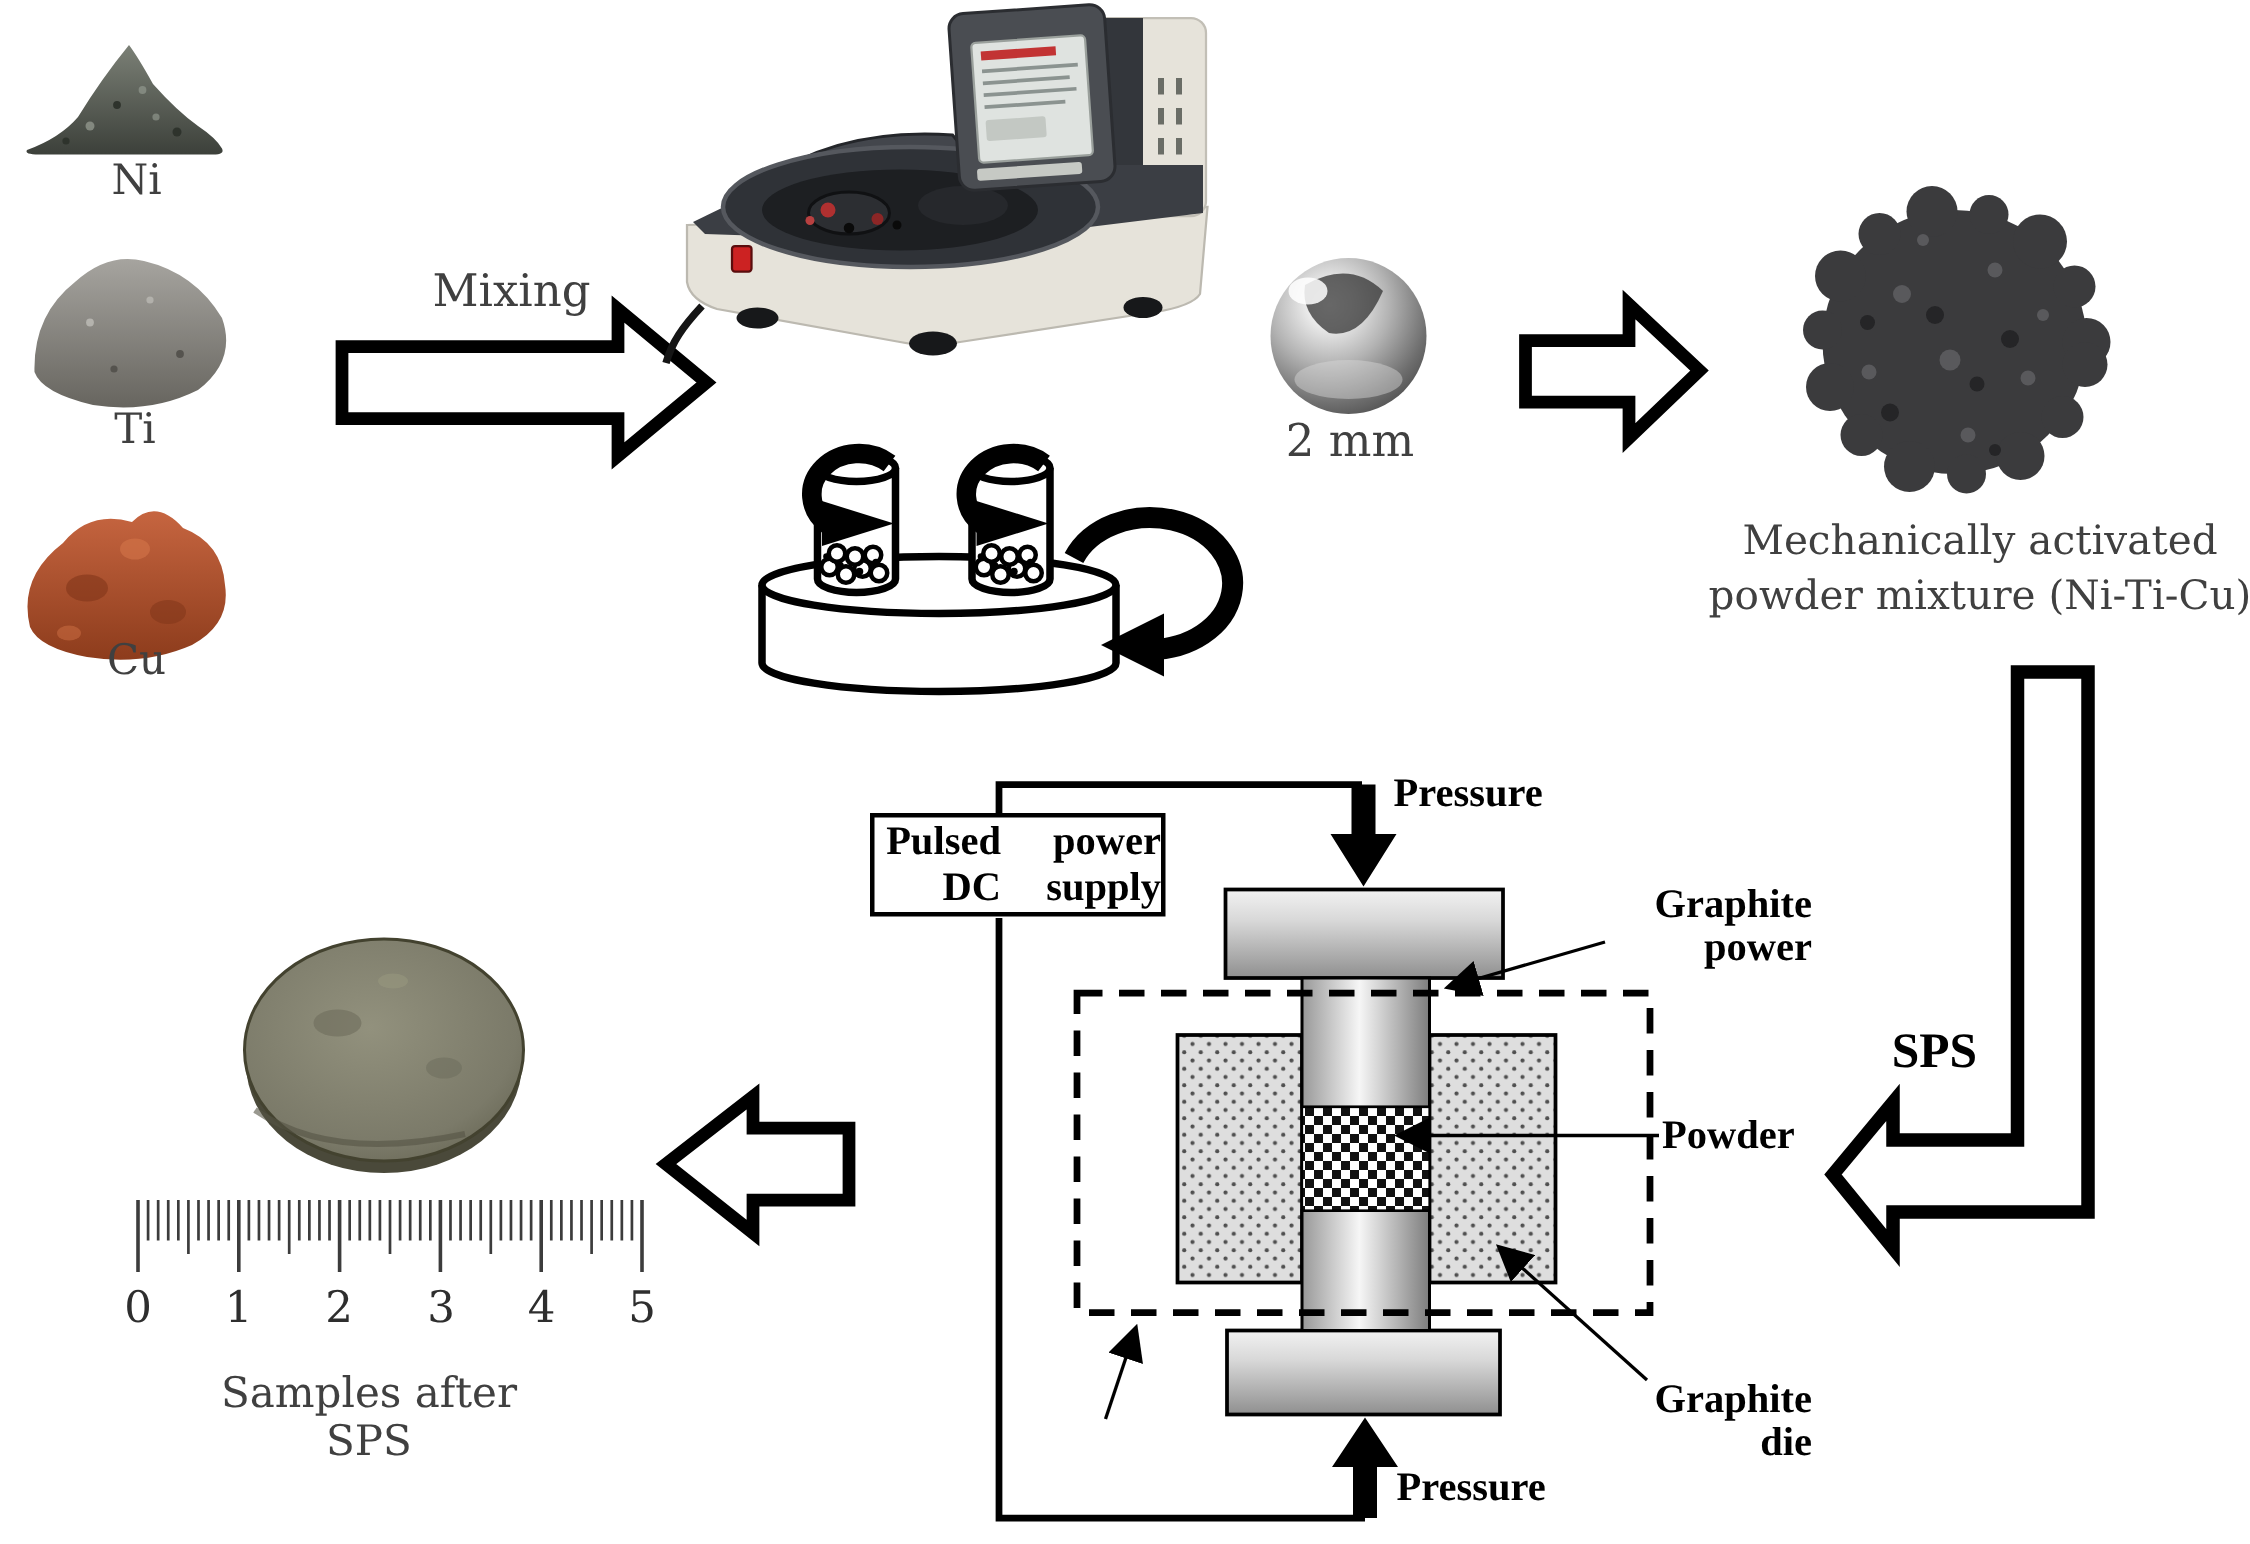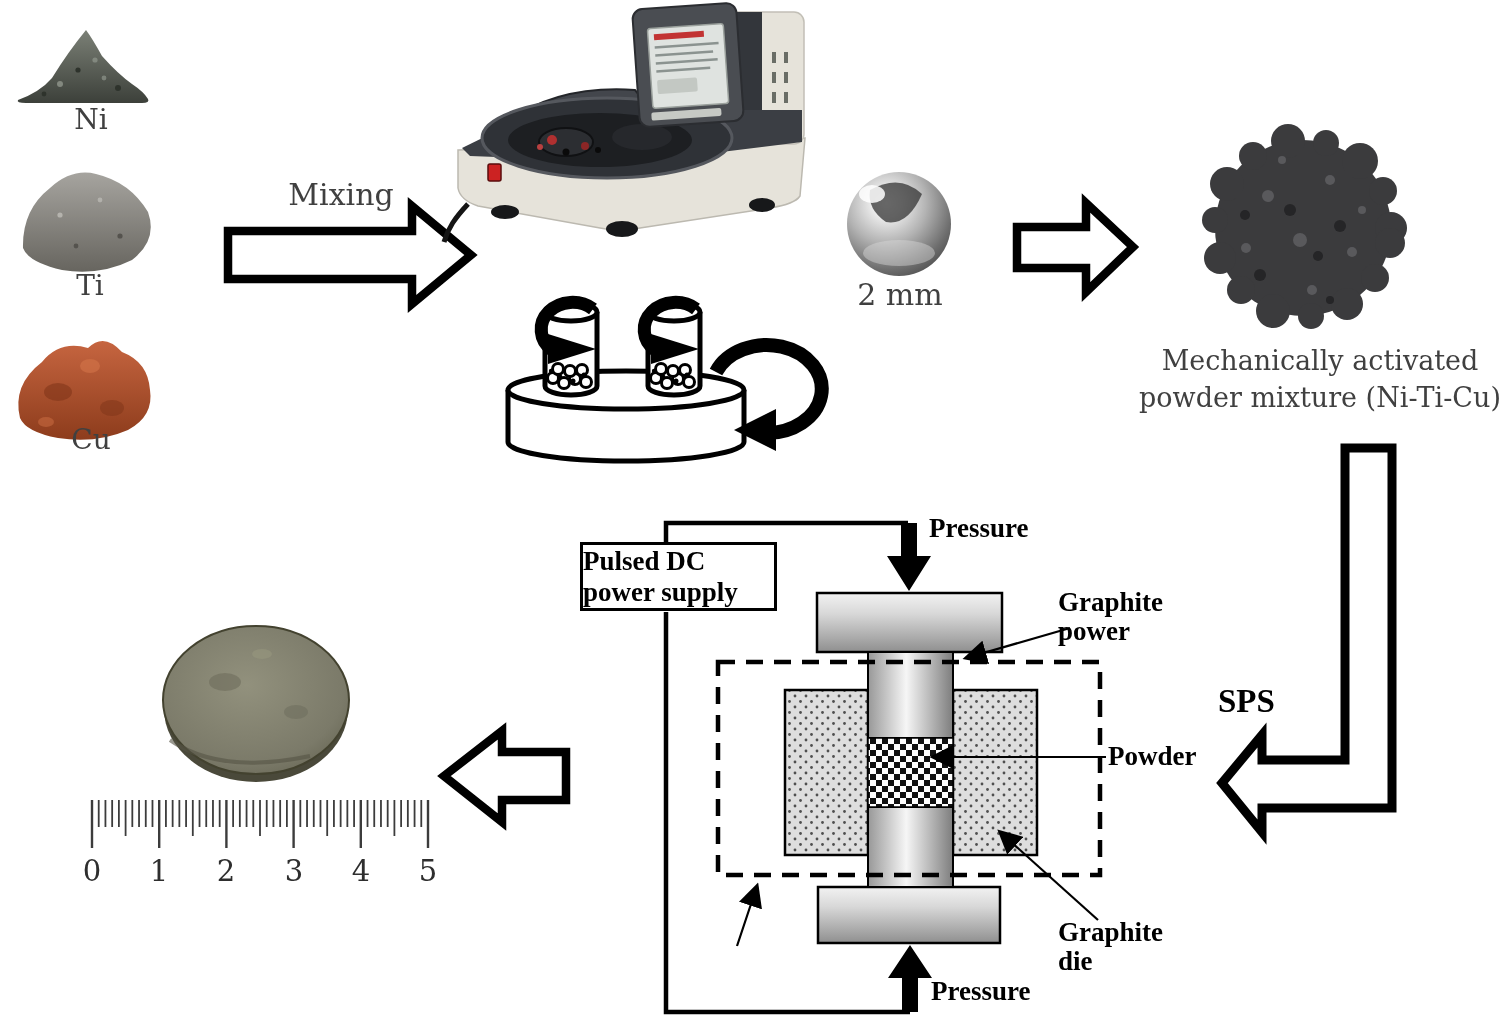--- a/index.html
+++ b/index.html
@@ -1,24 +1,24 @@
 <!DOCTYPE html>
 <html><head>
 <meta charset="utf-8">
 <style>
   html,body{margin:0;padding:0;background:#fff;}
   #canvas{position:relative;width:1500px;height:1029px;background:#fff;overflow:hidden;
           font-family:"DejaVu Serif",serif;}
   #art{position:absolute;left:0;top:0;width:1500px;height:1029px;}
   .lbl{position:absolute;color:#404040;text-align:center;line-height:1.15;}
   .dlbl{position:absolute;font-family:"Liberation Serif",serif;font-weight:bold;color:#000;
-        text-align:left;line-height:1.08;}
+        text-align:right;line-height:1.08;}
   .f28{font-size:28px;} .f30{font-size:30px;} .f27{font-size:27px;}
   .powerbox{position:absolute;left:580px;top:542px;width:191px;height:63px;border:3px solid #000;
-            background:#fff;display:flex;flex-direction:column;justify-content:center;
+            background:#fff;display:flex;flex-direction:row;justify-content:center;
             font-size:27px;line-height:31px;}
   .rulernum{position:absolute;top:854px;width:32px;text-align:center;
             font-family:"DejaVu Serif",serif;font-size:29px;color:#2e2e2e;}
 </style>
 </head>
 <body>
 
 <div id="canvas">
 
 <svg id="art" viewBox="0 0 1500 1029" xmlns="http://www.w3.org/2000/svg">
@@ -376,14 +376,15 @@
 </div>
 
 
 <span class="rulernum" style="left:76px;">0</span>
 <span class="rulernum" style="left:143px;">1</span>
 <span class="rulernum" style="left:210px;">2</span>
 <span class="rulernum" style="left:278px;">3</span>
 <span class="rulernum" style="left:345px;">4</span>
 <span class="rulernum" style="left:412px;">5</span>
 
+<div class="lbl f28" style="left:121px;top:913px;width:250px;">Samples after SPS</div>
 
 </div>
 
 </body></html>

